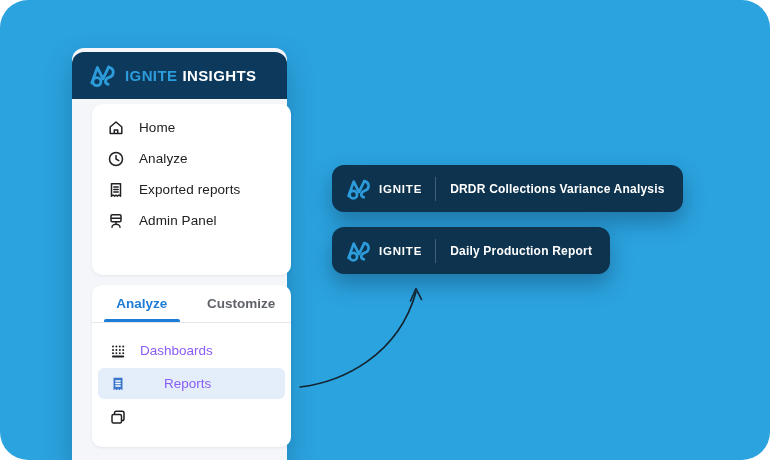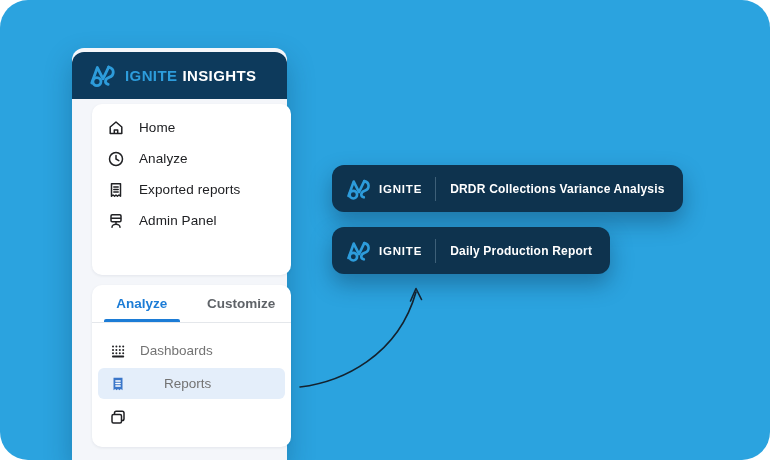--- a/index.html
+++ b/index.html
@@ -27,21 +27,21 @@
   .tabs{display:flex;height:37px;border-bottom:1px solid #E4E7EB;border-radius:10px 10px 0 0;overflow:hidden;}
   .tab{flex:1;display:flex;align-items:center;justify-content:center;font-size:13.5px;font-weight:700;
        color:#5F6368;cursor:pointer;position:relative;}
   .tab.active{color:#1C7CD6;}
   .tab.active::after{content:"";position:absolute;left:12px;right:12px;bottom:0;height:3px;background:#1C7CD6;border-radius:2px 2px 0 0;}
 
   .analyze-list{padding:12px 6px;}
   .list-item{display:flex;align-items:center;height:31px;padding:0 10px;border-radius:6px;cursor:pointer;margin-bottom:2px;}
   .list-item.selected{background:#E4EEFA;gap:24px;}
   .list-item .ico{width:19px;height:19px;margin-right:13px;flex:0 0 auto;display:flex;align-items:center;justify-content:center;}
-  .list-item .lbl{font-size:13.5px;color:#737373;}
+  .list-item .lbl{font-size:13.5px;color:#8b5cf6;}
 
   
   .badge{position:absolute;left:332px;height:47px;display:inline-flex;align-items:center;
          background:#0E334E;border-radius:12px;box-shadow:0 10px 22px rgba(8,35,60,.35);
          padding:0 18px 0 13px;white-space:nowrap;}
   .badge-1{top:165px;}
   .badge-2{top:227px;}
   .badge .blogo{width:28px;height:24px;margin-right:6px;flex:0 0 auto;}
   .badge .bbrand{color:#ffffff;font-size:11.5px;font-weight:700;letter-spacing:.8px;margin-right:13px;}
   .badge .divider{width:1px;height:24px;background:#3E6078;margin-right:14px;}

